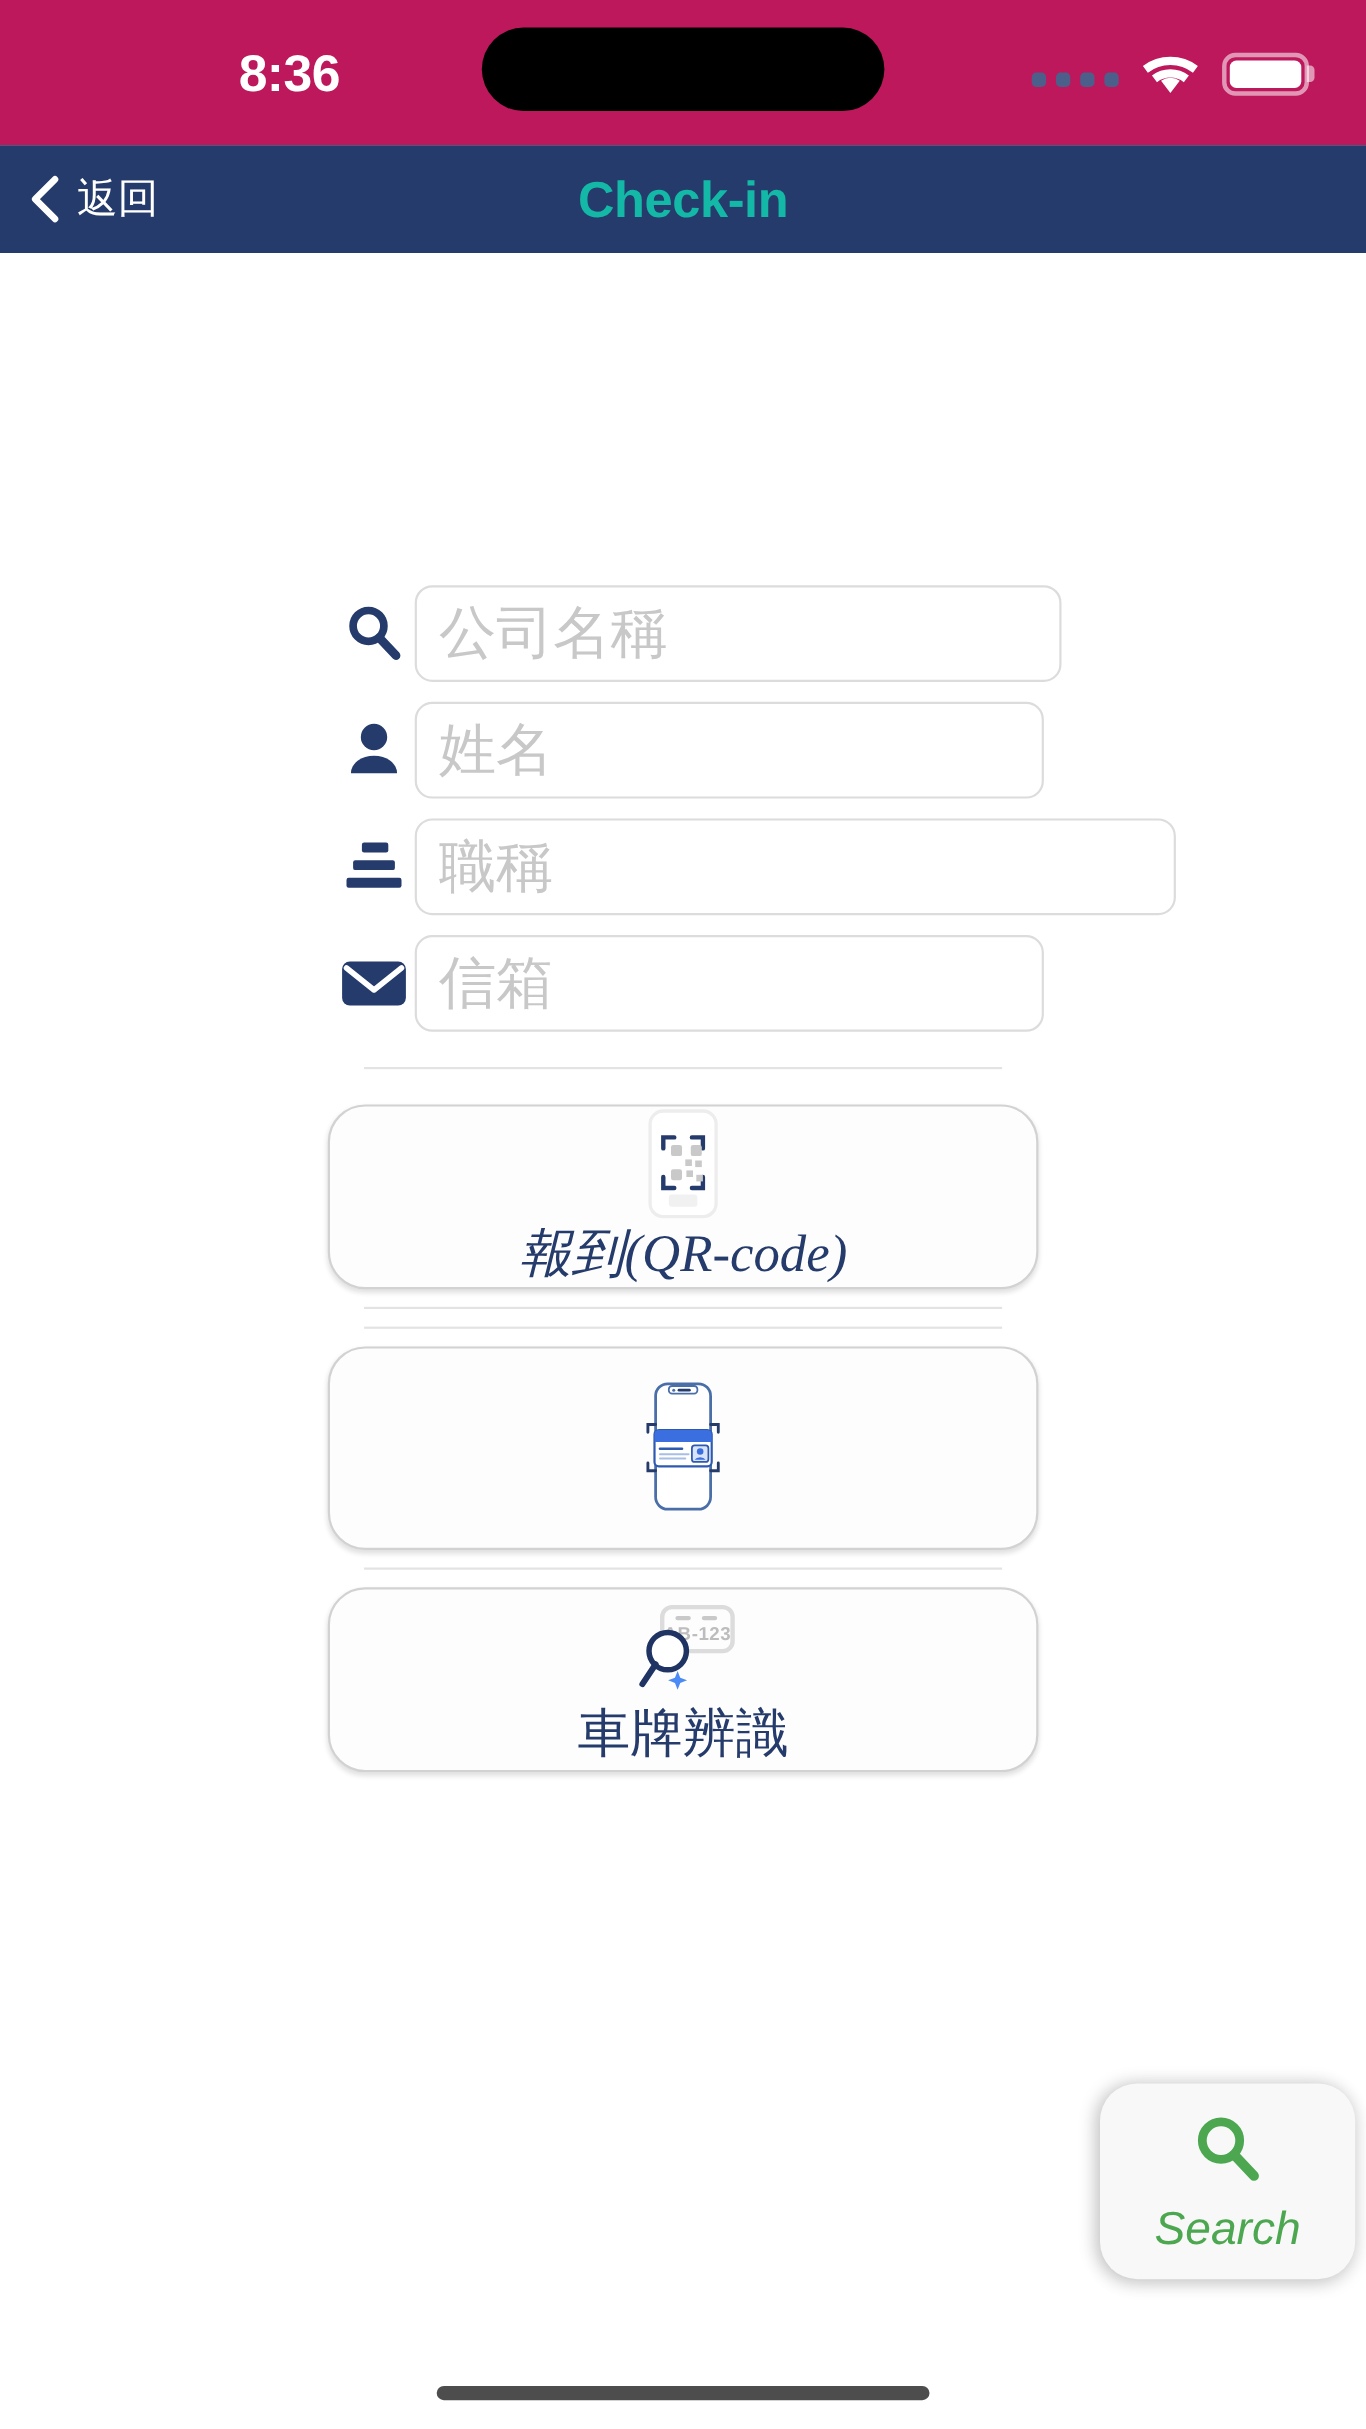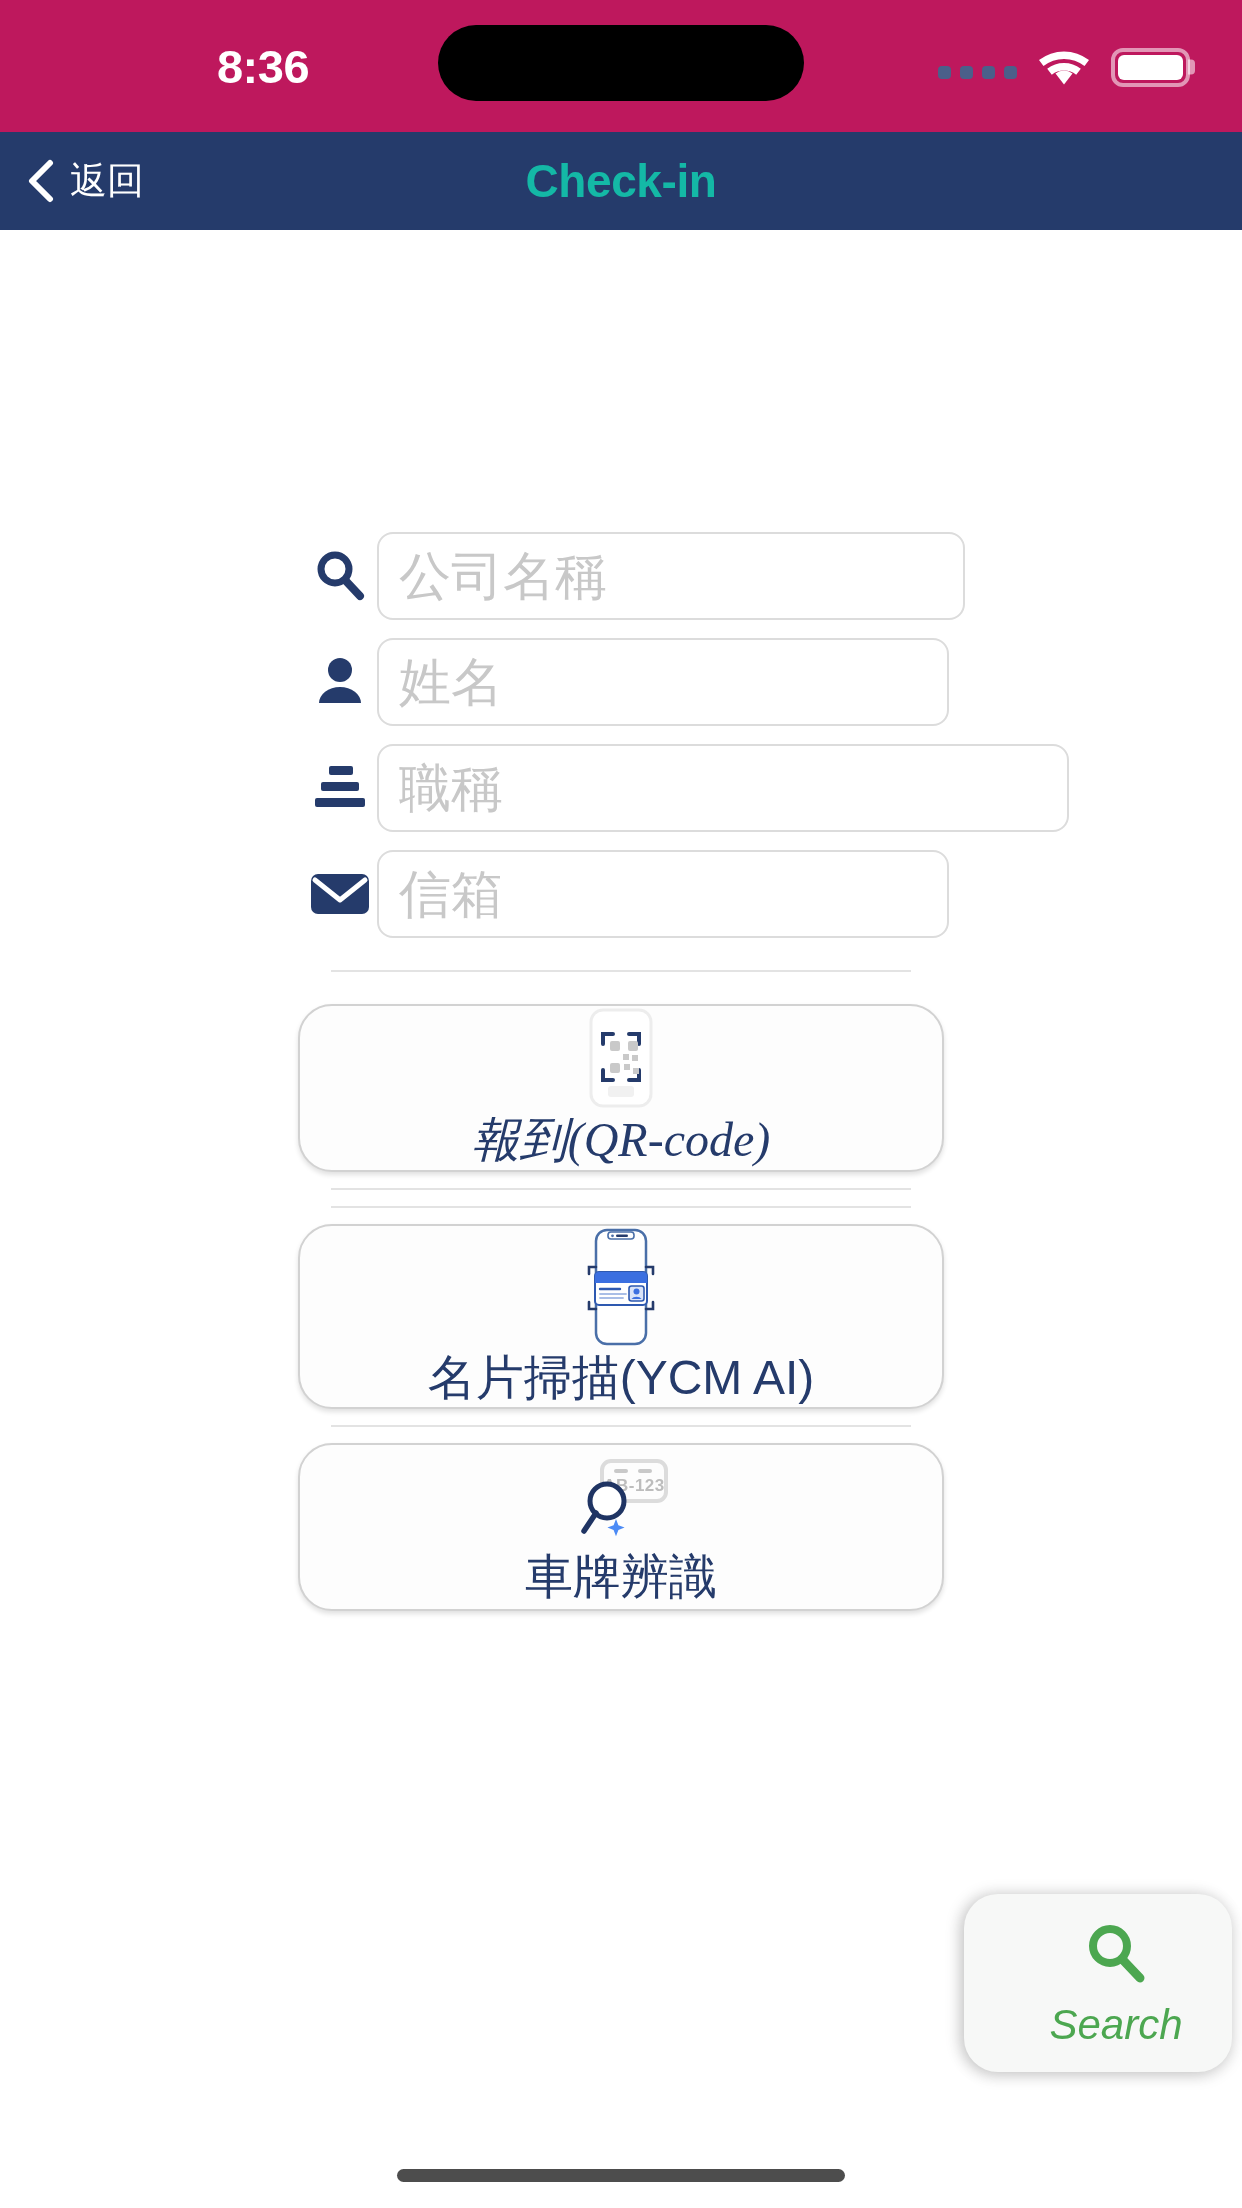--- a/index.html
+++ b/index.html
@@ -254,21 +254,20 @@
     width: 232px;
     height: 178px;
     background: #F7F8F7;
     border-radius: 34px;
     box-shadow: -4px 0 16px rgba(0,0,0,0.16), 0 4px 16px rgba(0,0,0,0.13);
     display: flex;
     flex-direction: column;
     align-items: center;
     justify-content: center;
     cursor: pointer;
-    padding-left: 36px;
   }
   .fab-label {
     color: #4CA750;
     font-size: 42px;
     line-height: 48px;
     font-style: italic;
     margin-top: 6px;
   }
 
   
@@ -422,21 +421,20 @@
           <rect x="24" y="44" width="52" height="33" rx="4" fill="#ffffff" stroke="#2E59B0" stroke-width="2"></rect>
           <path d="M24 48 a4 4 0 0 1 4 -4 h44 a4 4 0 0 1 4 4 v7 h-52 z" fill="#3B6FE0"></path>
           <line x1="29" y1="61" x2="49" y2="61" stroke="#2E59B0" stroke-width="2.4" stroke-linecap="round"></line>
           <line x1="29" y1="66" x2="55" y2="66" stroke="#A9BEE6" stroke-width="1.8" stroke-linecap="round"></line>
           <line x1="29" y1="70" x2="52" y2="70" stroke="#A9BEE6" stroke-width="1.8" stroke-linecap="round"></line>
           <rect x="58" y="58" width="15" height="15" rx="2.5" fill="#D9E3F8" stroke="#2E59B0" stroke-width="1.6"></rect>
           <circle cx="65.5" cy="63.5" r="3" fill="#3B6FE0"></circle>
           <path d="M60.5 71 a5.5 4 0 0 1 10 0 z" fill="#3B6FE0"></path>
         </svg>
       </span>
-      <span class="act-label">名片掃描(YCM AI)</span>
     </div>
 
     <div class="spacer-18"></div>
     <div class="divider"></div>
     <div class="spacer-18"></div>
 
     <div class="act-btn act-h-plate">
       <span class="act-icon">
         <svg width="110" height="96" viewBox="0 0 110 96">
           <rect x="36" y="12" width="64" height="40" rx="9" fill="none" stroke="#DCDCDC" stroke-width="4"></rect>

